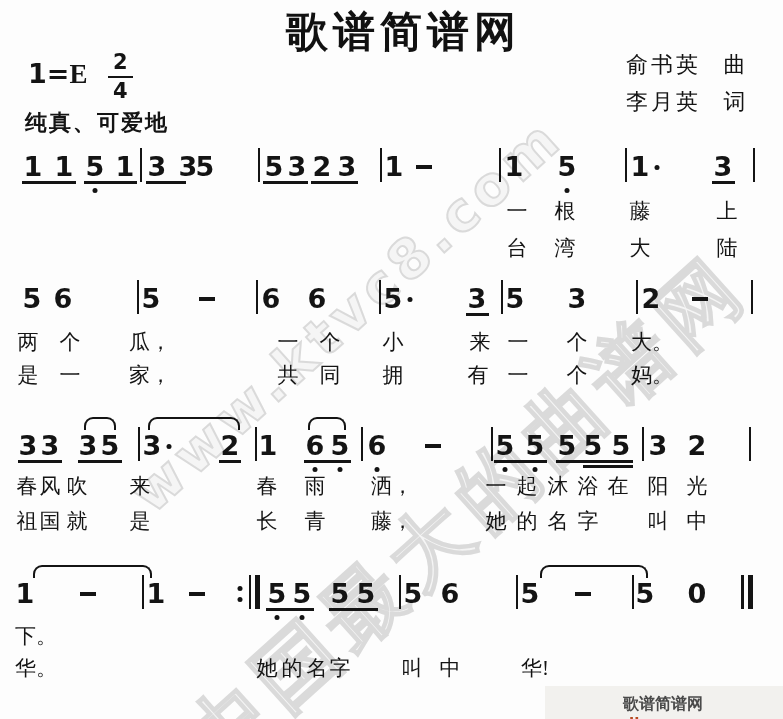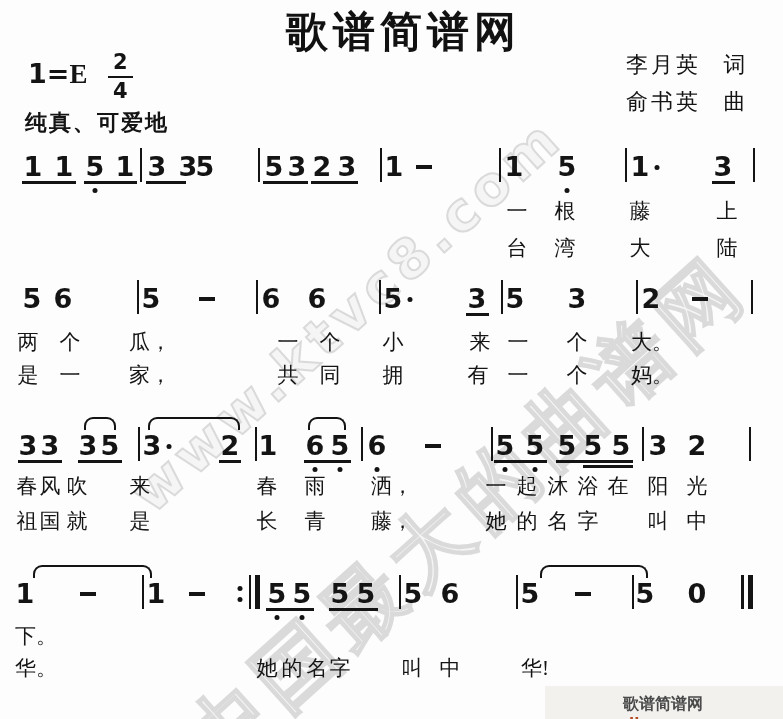--- a/index.html
+++ b/index.html
@@ -58,22 +58,22 @@
   <div class="keysig"><span>1=</span><span class="tonic">E</span></div>
 
   <div class="timesig">
     <span class="num">2</span>
     <span class="den">4</span>
   </div>
 
   <div class="tempo">纯真、可爱地</div>
 
   <div class="credits">
+    <div>俞书英 曲</div>
     <div>李月英 词</div>
-    <div>俞书英 曲</div>
   </div>
 
   <div class="footer-strip" style="background: rgb(242, 241, 238);"></div>
   <div class="footer" style="color: rgb(74, 74, 74);"><span>歌谱简谱网</span><span class="url" style="color: rgb(181, 73, 31);">jianpu.cn</span></div>
 
 <div class="wm" style="left: 140px; top: 470px; font-size: 54px; letter-spacing: 6px; -webkit-text-stroke: 2px rgb(218, 218, 218); transform: rotate(-42deg);">www.ktvc8.com</div>
     <div class="wm" style="left: 200px; top: 700px; font-size: 80px; letter-spacing: 10px; -webkit-text-stroke: 2px rgb(218, 218, 218); transform: rotate(-42deg);">中国最大的曲谱网</div>
     <div class="note" style="left: 33px; top: 153px;">1</div>
     <div class="note" style="left: 64px; top: 153px;">1</div>
     <div class="note" style="left: 95px; top: 153px;">5</div>

